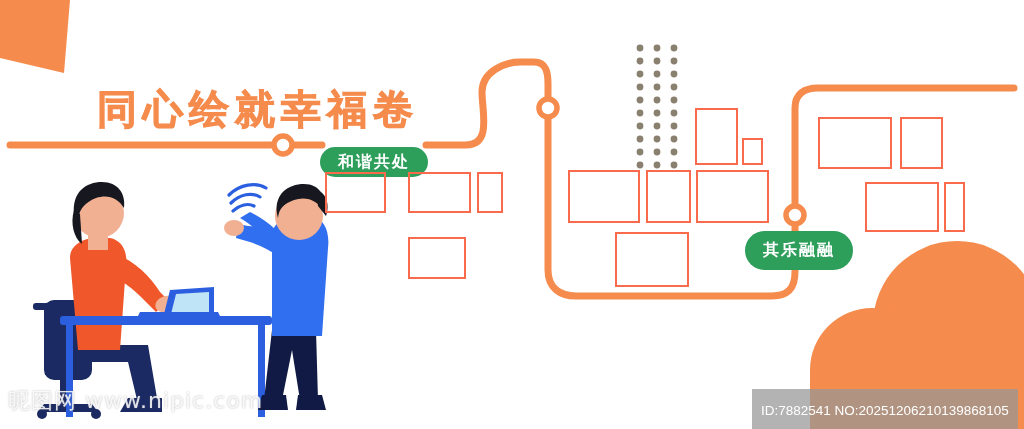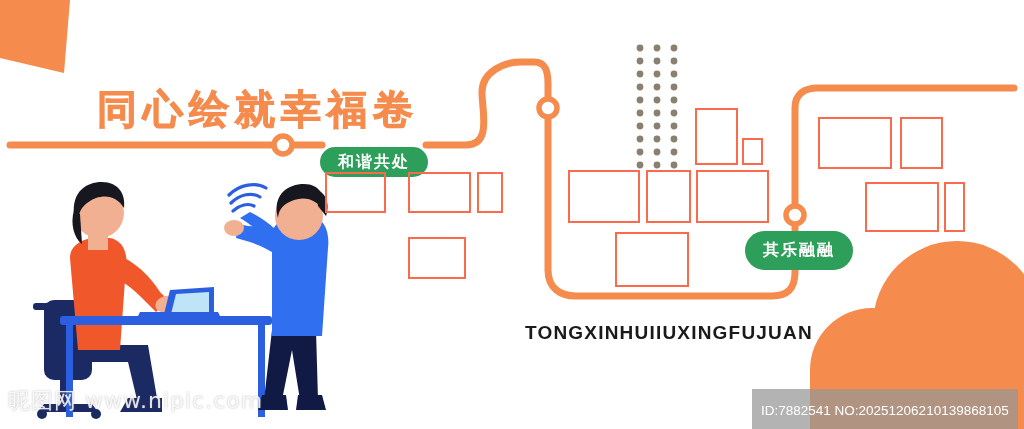--- a/index.html
+++ b/index.html
@@ -256,19 +256,18 @@
   <div class="frame" style="left:568px; top:170px; width:72px;  height:53px;"></div>
   <div class="frame" style="left:646px; top:170px; width:45px;  height:53px;"></div>
   <div class="frame" style="left:696px; top:170px; width:73px;  height:53px;"></div>
   <div class="frame" style="left:615px; top:232px; width:74px;  height:55px;"></div>
 
   <div class="frame" style="left:818px; top:117px; width:74px;  height:52px;"></div>
   <div class="frame" style="left:900px; top:117px; width:43px;  height:52px;"></div>
   <div class="frame" style="left:865px; top:182px; width:74px;  height:50px;"></div>
   <div class="frame" style="left:944px; top:182px; width:21px;  height:50px;"></div>
 
-  <div id="pinyin">TONGXINHUIIUXINGFUJUAN</div>
 
   <div id="watermark">昵图网 www.nipic.com</div>
 
   <div id="idbadge">ID:7882541 NO:20251206210139868105</div>
 
 </div>
 
 </body></html>

